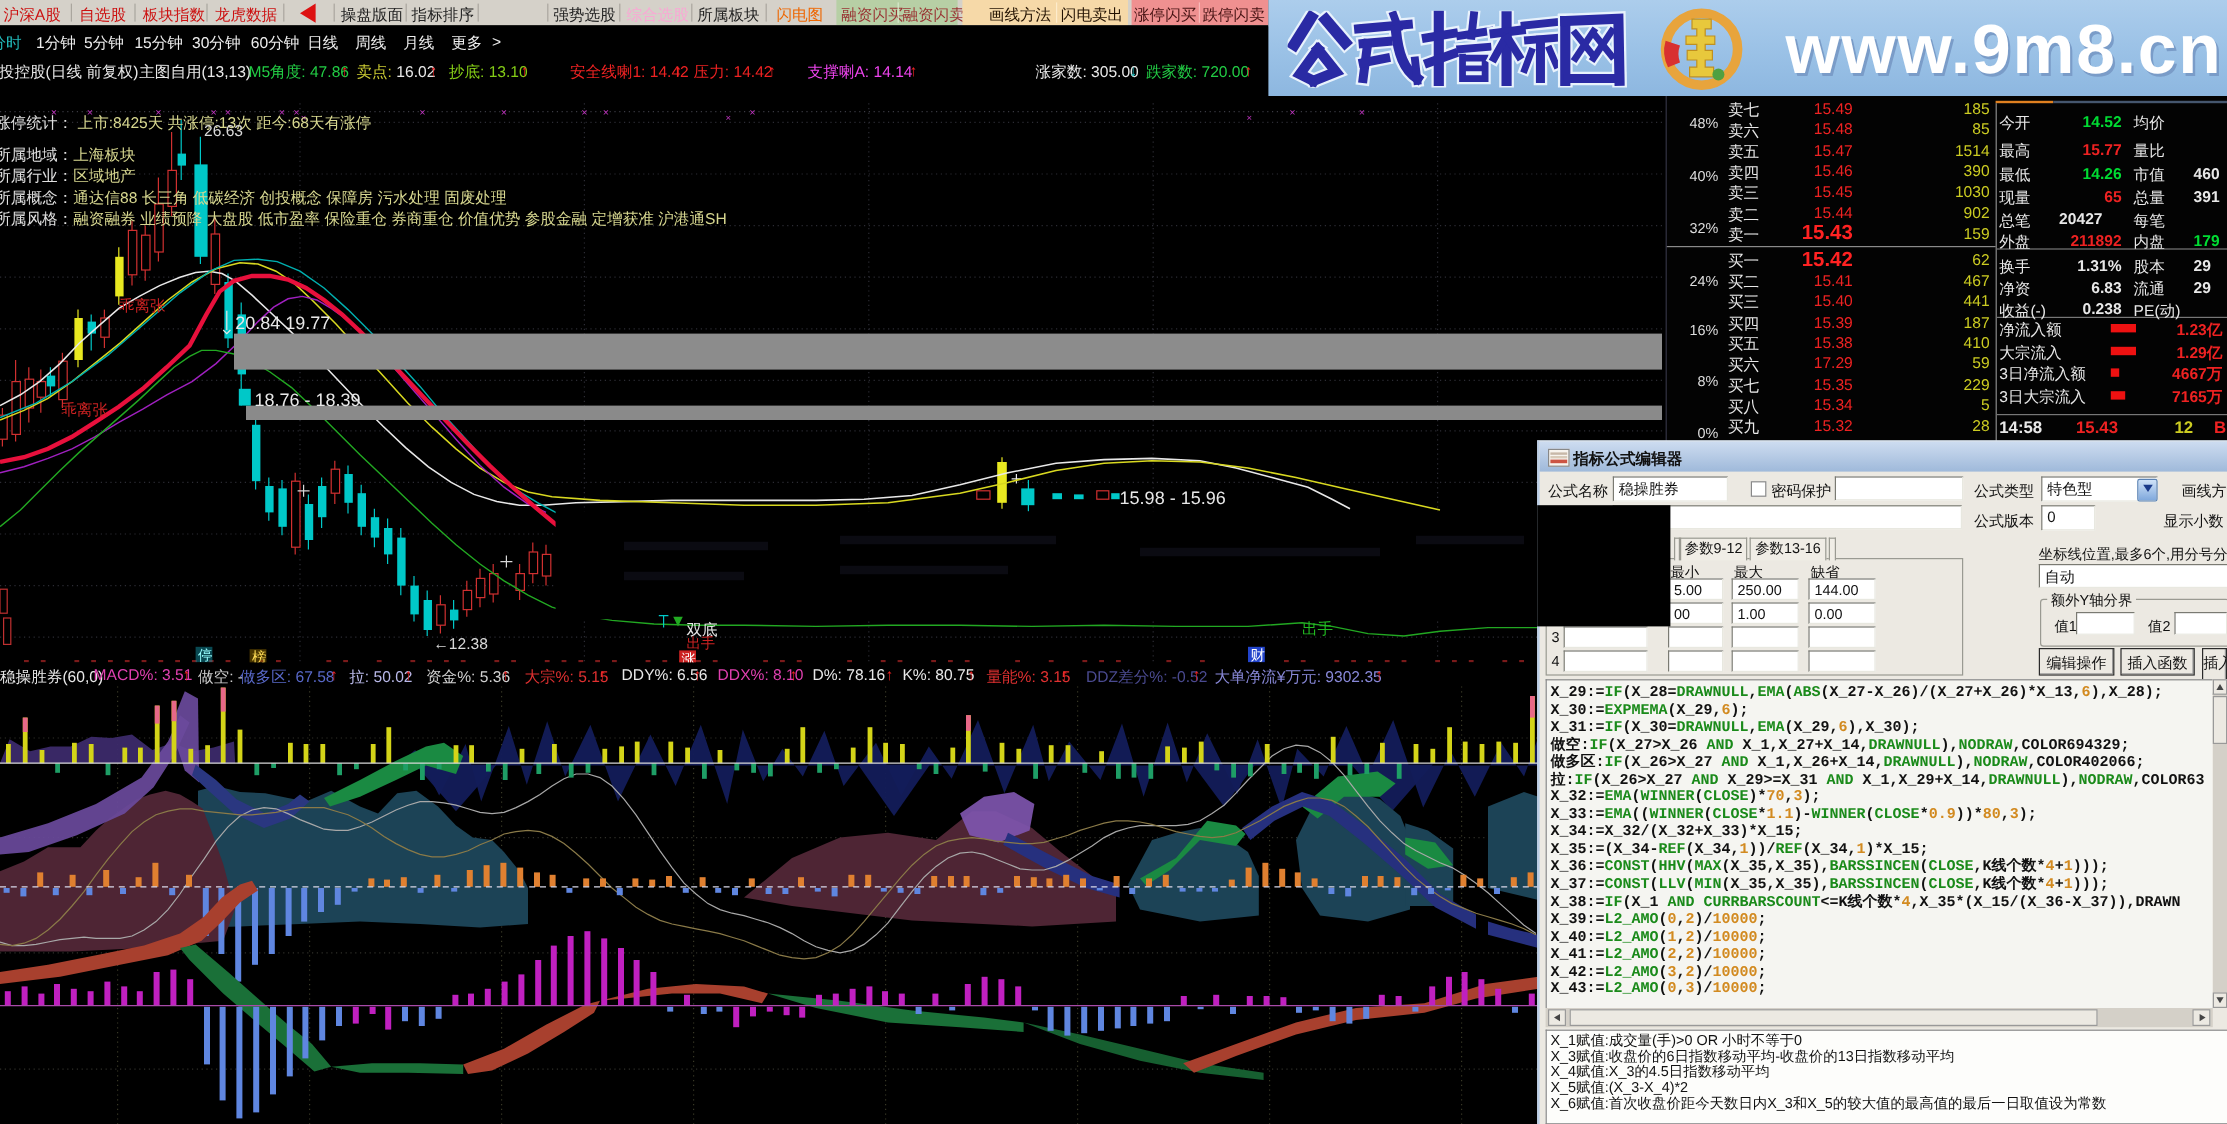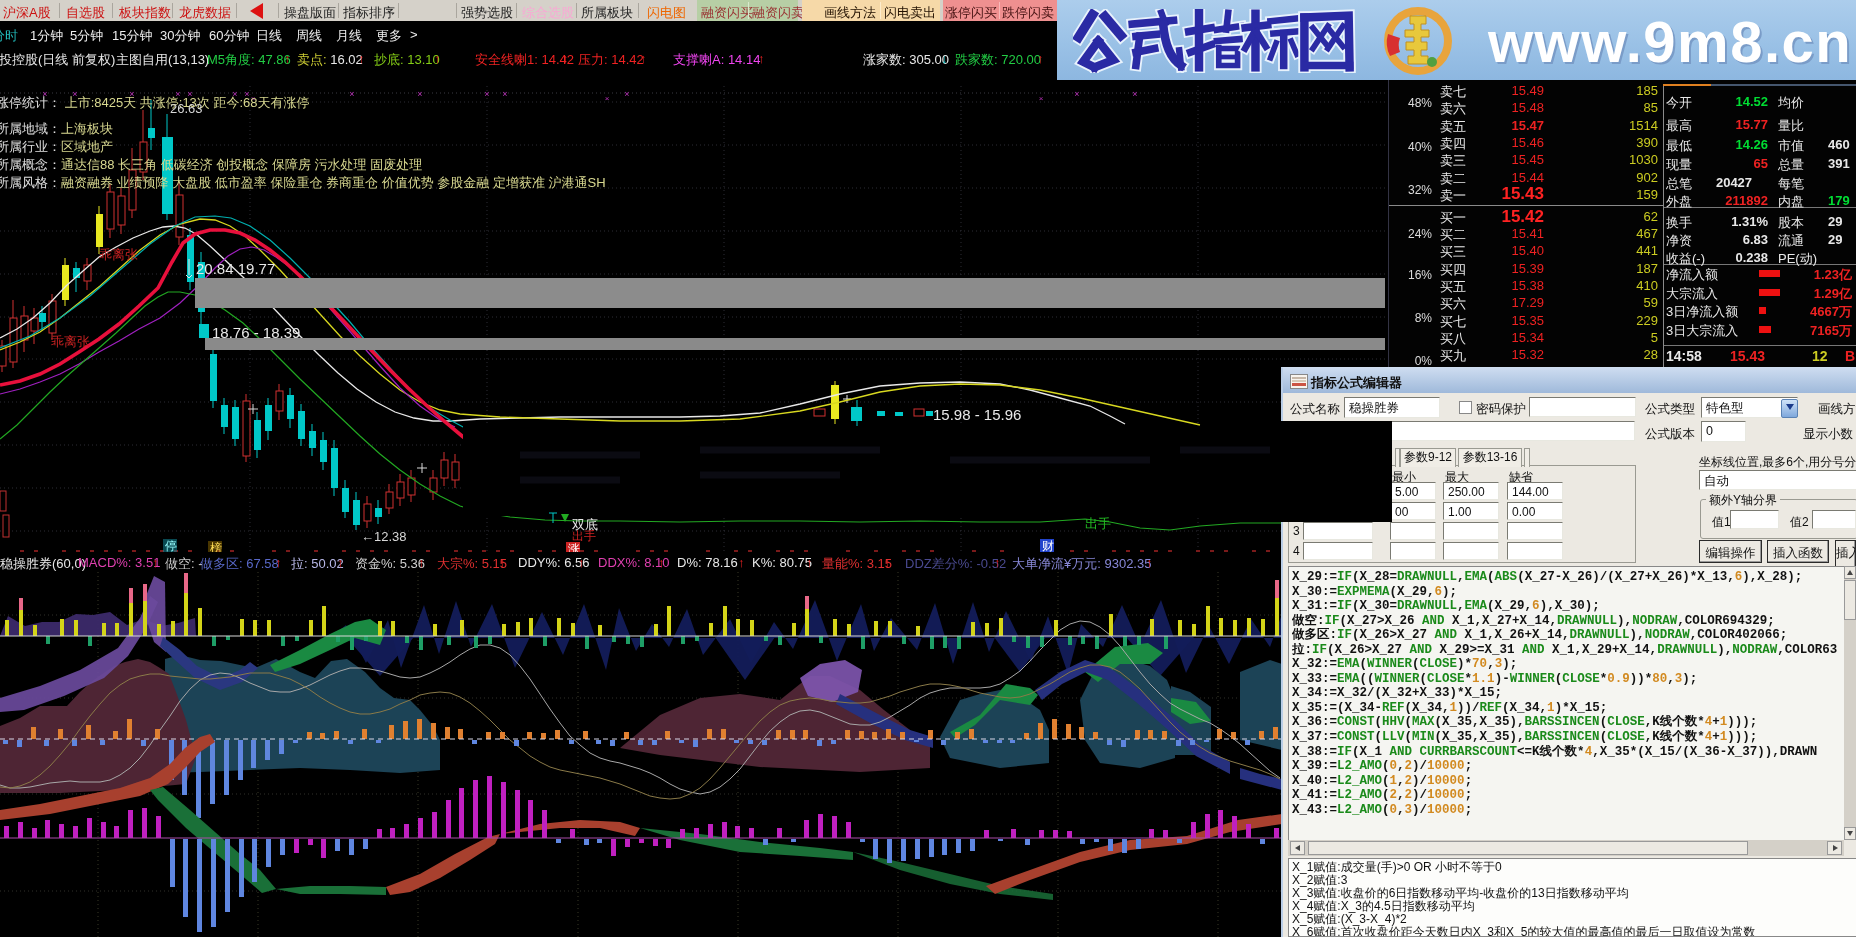--- a/index.html
+++ b/index.html
@@ -767,21 +767,21 @@
 <div style="position:absolute;left:1394px;top:268px;color:#dddddd;font-size:12px;white-space:nowrap;width:38px;text-align:right;">16%</div>
 <div style="position:absolute;left:1394px;top:311px;color:#dddddd;font-size:12px;white-space:nowrap;width:38px;text-align:right;">8%</div>
 <div style="position:absolute;left:1394px;top:354px;color:#dddddd;font-size:12px;white-space:nowrap;width:38px;text-align:right;">0%</div>
 <div style="position:absolute;left:1440px;top:83px;color:#e8e8e8;font-size:13px;white-space:nowrap;">卖七</div>
 <div style="position:absolute;left:1480px;top:83px;color:#ee2222;font-size:13px;white-space:nowrap;width:64px;text-align:right;">15.49</div>
 <div style="position:absolute;left:1560px;top:83px;color:#cccc22;font-size:13px;white-space:nowrap;width:98px;text-align:right;">185</div>
 <div style="position:absolute;left:1440px;top:100.3px;color:#e8e8e8;font-size:13px;white-space:nowrap;">卖六</div>
 <div style="position:absolute;left:1480px;top:100.3px;color:#ee2222;font-size:13px;white-space:nowrap;width:64px;text-align:right;">15.48</div>
 <div style="position:absolute;left:1560px;top:100.3px;color:#cccc22;font-size:13px;white-space:nowrap;width:98px;text-align:right;">85</div>
 <div style="position:absolute;left:1440px;top:117.6px;color:#e8e8e8;font-size:13px;white-space:nowrap;">卖五</div>
-<div style="position:absolute;left:1480px;top:117.6px;color:#ee2222;font-size:13px;white-space:nowrap;width:64px;text-align:right;font-weight:bold;">15.47</div>
+<div style="position:absolute;left:1480px;top:117.6px;color:#ee2222;font-size:13px;white-space:nowrap;width:64px;text-align:right;">15.47</div>
 <div style="position:absolute;left:1560px;top:117.6px;color:#cccc22;font-size:13px;white-space:nowrap;width:98px;text-align:right;">1514</div>
 <div style="position:absolute;left:1440px;top:134.9px;color:#e8e8e8;font-size:13px;white-space:nowrap;">卖四</div>
 <div style="position:absolute;left:1480px;top:134.9px;color:#ee2222;font-size:13px;white-space:nowrap;width:64px;text-align:right;">15.46</div>
 <div style="position:absolute;left:1560px;top:134.9px;color:#cccc22;font-size:13px;white-space:nowrap;width:98px;text-align:right;">390</div>
 <div style="position:absolute;left:1440px;top:152.20000000000002px;color:#e8e8e8;font-size:13px;white-space:nowrap;">卖三</div>
 <div style="position:absolute;left:1480px;top:152.20000000000002px;color:#ee2222;font-size:13px;white-space:nowrap;width:64px;text-align:right;">15.45</div>
 <div style="position:absolute;left:1560px;top:152.20000000000002px;color:#cccc22;font-size:13px;white-space:nowrap;width:98px;text-align:right;">1030</div>
 <div style="position:absolute;left:1440px;top:169.50000000000003px;color:#e8e8e8;font-size:13px;white-space:nowrap;">卖二</div>
 <div style="position:absolute;left:1480px;top:169.50000000000003px;color:#ee2222;font-size:13px;white-space:nowrap;width:64px;text-align:right;">15.44</div>
 <div style="position:absolute;left:1560px;top:169.50000000000003px;color:#cccc22;font-size:13px;white-space:nowrap;width:98px;text-align:right;">902</div>
@@ -934,37 +934,37 @@
     <div style="height:14.55px;overflow:hidden">X_32:=<span style="color:#1a8a1a">EMA</span>(<span style="color:#1a8a1a">WINNER</span>(<span style="color:#1a8a1a">CLOSE</span>)*<span style="color:#d28a20">70</span>,<span style="color:#d28a20">3</span>);</div>
     <div style="height:14.55px;overflow:hidden">X_33:=<span style="color:#1a8a1a">EMA</span>((<span style="color:#1a8a1a">WINNER</span>(<span style="color:#1a8a1a">CLOSE</span>*<span style="color:#d28a20">1.1</span>)-<span style="color:#1a8a1a">WINNER</span>(<span style="color:#1a8a1a">CLOSE</span>*<span style="color:#d28a20">0.9</span>))*<span style="color:#d28a20">80</span>,<span style="color:#d28a20">3</span>);</div>
     <div style="height:14.55px;overflow:hidden">X_34:=X_32/(X_32+X_33)*X_15;</div>
     <div style="height:14.55px;overflow:hidden">X_35:=(X_34-<span style="color:#1a8a1a">REF</span>(X_34,<span style="color:#d28a20">1</span>))/<span style="color:#1a8a1a">REF</span>(X_34,<span style="color:#d28a20">1</span>)*X_15;</div>
     <div style="height:14.55px;overflow:hidden">X_36:=<span style="color:#1a8a1a">CONST</span>(<span style="color:#1a8a1a">HHV</span>(<span style="color:#1a8a1a">MAX</span>(X_35,X_35),<span style="color:#1a8a1a">BARSSINCEN</span>(<span style="color:#1a8a1a">CLOSE</span>,K线个数*<span style="color:#d28a20">4</span>+<span style="color:#d28a20">1</span>)));</div>
     <div style="height:14.55px;overflow:hidden">X_37:=<span style="color:#1a8a1a">CONST</span>(<span style="color:#1a8a1a">LLV</span>(<span style="color:#1a8a1a">MIN</span>(X_35,X_35),<span style="color:#1a8a1a">BARSSINCEN</span>(<span style="color:#1a8a1a">CLOSE</span>,K线个数*<span style="color:#d28a20">4</span>+<span style="color:#d28a20">1</span>)));</div>
     <div style="height:14.55px;overflow:hidden">X_38:=<span style="color:#1a8a1a">IF</span>(X_1 <span style="color:#1a8a1a">AND</span> <span style="color:#1a8a1a">CURRBARSCOUNT</span>&lt;=K线个数*<span style="color:#d28a20">4</span>,X_35*(X_15/(X_36-X_37)),DRAWN</div>
     <div style="height:14.55px;overflow:hidden">X_39:=<span style="color:#1a8a1a">L2_AMO</span>(<span style="color:#d28a20">0</span>,<span style="color:#d28a20">2</span>)/<span style="color:#d28a20">10000</span>;</div>
     <div style="height:14.55px;overflow:hidden">X_40:=<span style="color:#1a8a1a">L2_AMO</span>(<span style="color:#d28a20">1</span>,<span style="color:#d28a20">2</span>)/<span style="color:#d28a20">10000</span>;</div>
     <div style="height:14.55px;overflow:hidden">X_41:=<span style="color:#1a8a1a">L2_AMO</span>(<span style="color:#d28a20">2</span>,<span style="color:#d28a20">2</span>)/<span style="color:#d28a20">10000</span>;</div>
+    <div style="height:14.55px;overflow:hidden">X_42:=<span style="color:#1a8a1a">L2_AMO</span>(<span style="color:#d28a20">3</span>,<span style="color:#d28a20">2</span>)/<span style="color:#d28a20">10000</span>;</div>
     <div style="height:14.55px;overflow:hidden">X_43:=<span style="color:#1a8a1a">L2_AMO</span>(<span style="color:#d28a20">0</span>,<span style="color:#d28a20">3</span>)/<span style="color:#d28a20">10000</span>;</div>
   </div>
 <div style="position:absolute;left:1844px;top:566px;width:12px;height:274px;background:#d4d0c8"></div>
 <div style="position:absolute;left:1844px;top:566px;width:12px;height:13px;background:#ece9e2;border:1px solid #999;box-sizing:border-box">
     <div style="margin:3px auto 0;width:0;height:0;border-left:3px solid transparent;border-right:3px solid transparent;border-bottom:5px solid #444"></div>
   </div>
 <div style="position:absolute;left:1844px;top:827px;width:12px;height:13px;background:#ece9e2;border:1px solid #999;box-sizing:border-box">
     <div style="margin:3px auto 0;width:0;height:0;border-left:3px solid transparent;border-right:3px solid transparent;border-top:5px solid #444"></div>
   </div>
 <div style="position:absolute;left:1844px;top:580px;width:12px;height:40px;background:#ece9e2;border:1px solid #999;box-sizing:border-box"></div>
 <div style="position:absolute;left:1288px;top:840px;width:556px;height:16px;background:#d4d0c8"></div>
 <div style="position:absolute;left:1290px;top:841px;width:15px;height:14px;background:#ece9e2;border:1px solid #999;box-sizing:border-box">
     <div style="margin:3px 0 0 4px;width:0;height:0;border-top:3px solid transparent;border-bottom:3px solid transparent;border-right:5px solid #444"></div>
   </div>
 <div style="position:absolute;left:1827px;top:841px;width:15px;height:14px;background:#ece9e2;border:1px solid #999;box-sizing:border-box">
     <div style="margin:3px 0 0 5px;width:0;height:0;border-top:3px solid transparent;border-bottom:3px solid transparent;border-left:5px solid #444"></div>
   </div>
 <div style="position:absolute;left:1308px;top:841px;width:440px;height:14px;background:#ece9e2;border:1px solid #999;box-sizing:border-box"></div>
 <div style="position:absolute;left:1288px;top:858px;width:568px;height:79px;background:#fdfdfb;border:1px solid #888;border-right:none;font-size:12px;color:#111;line-height:13px;padding:2px 0 0 3px;box-sizing:border-box;overflow:hidden;white-space:nowrap">
     <div style="height:13px;overflow:hidden">X_1赋值:成交量(手)&gt;0 OR 小时不等于0</div>
-    <div style="height:13px;overflow:hidden">X_2赋值:3</div>
     <div style="height:13px;overflow:hidden">X_3赋值:收盘价的6日指数移动平均-收盘价的13日指数移动平均</div>
     <div style="height:13px;overflow:hidden">X_4赋值:X_3的4.5日指数移动平均</div>
     <div style="height:13px;overflow:hidden">X_5赋值:(X_3-X_4)*2</div>
     <div style="height:13px;overflow:hidden">X_6赋值:首次收盘价距今天数日内X_3和X_5的较大值的最高值的最后一日取值设为常数</div>
   </div>
 </body></html>

